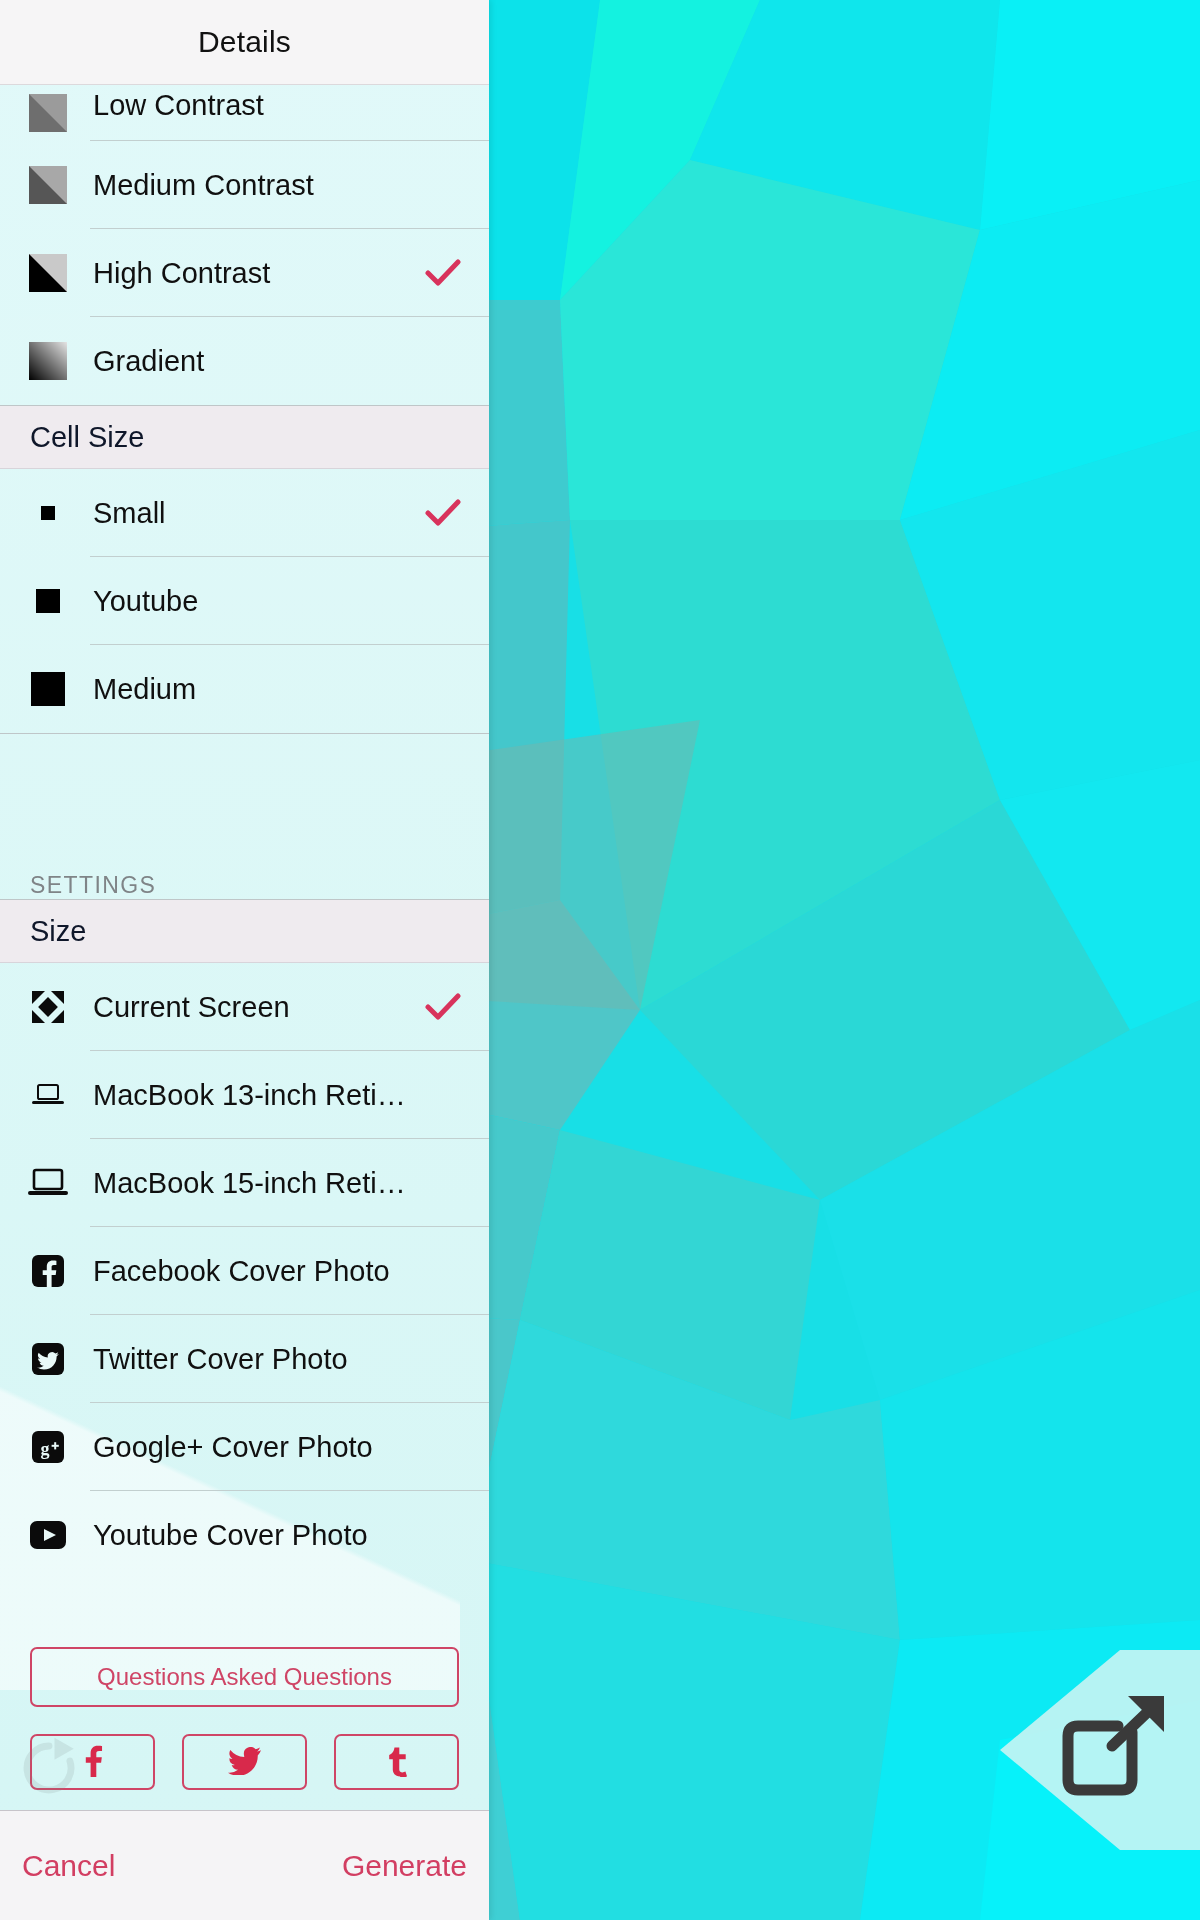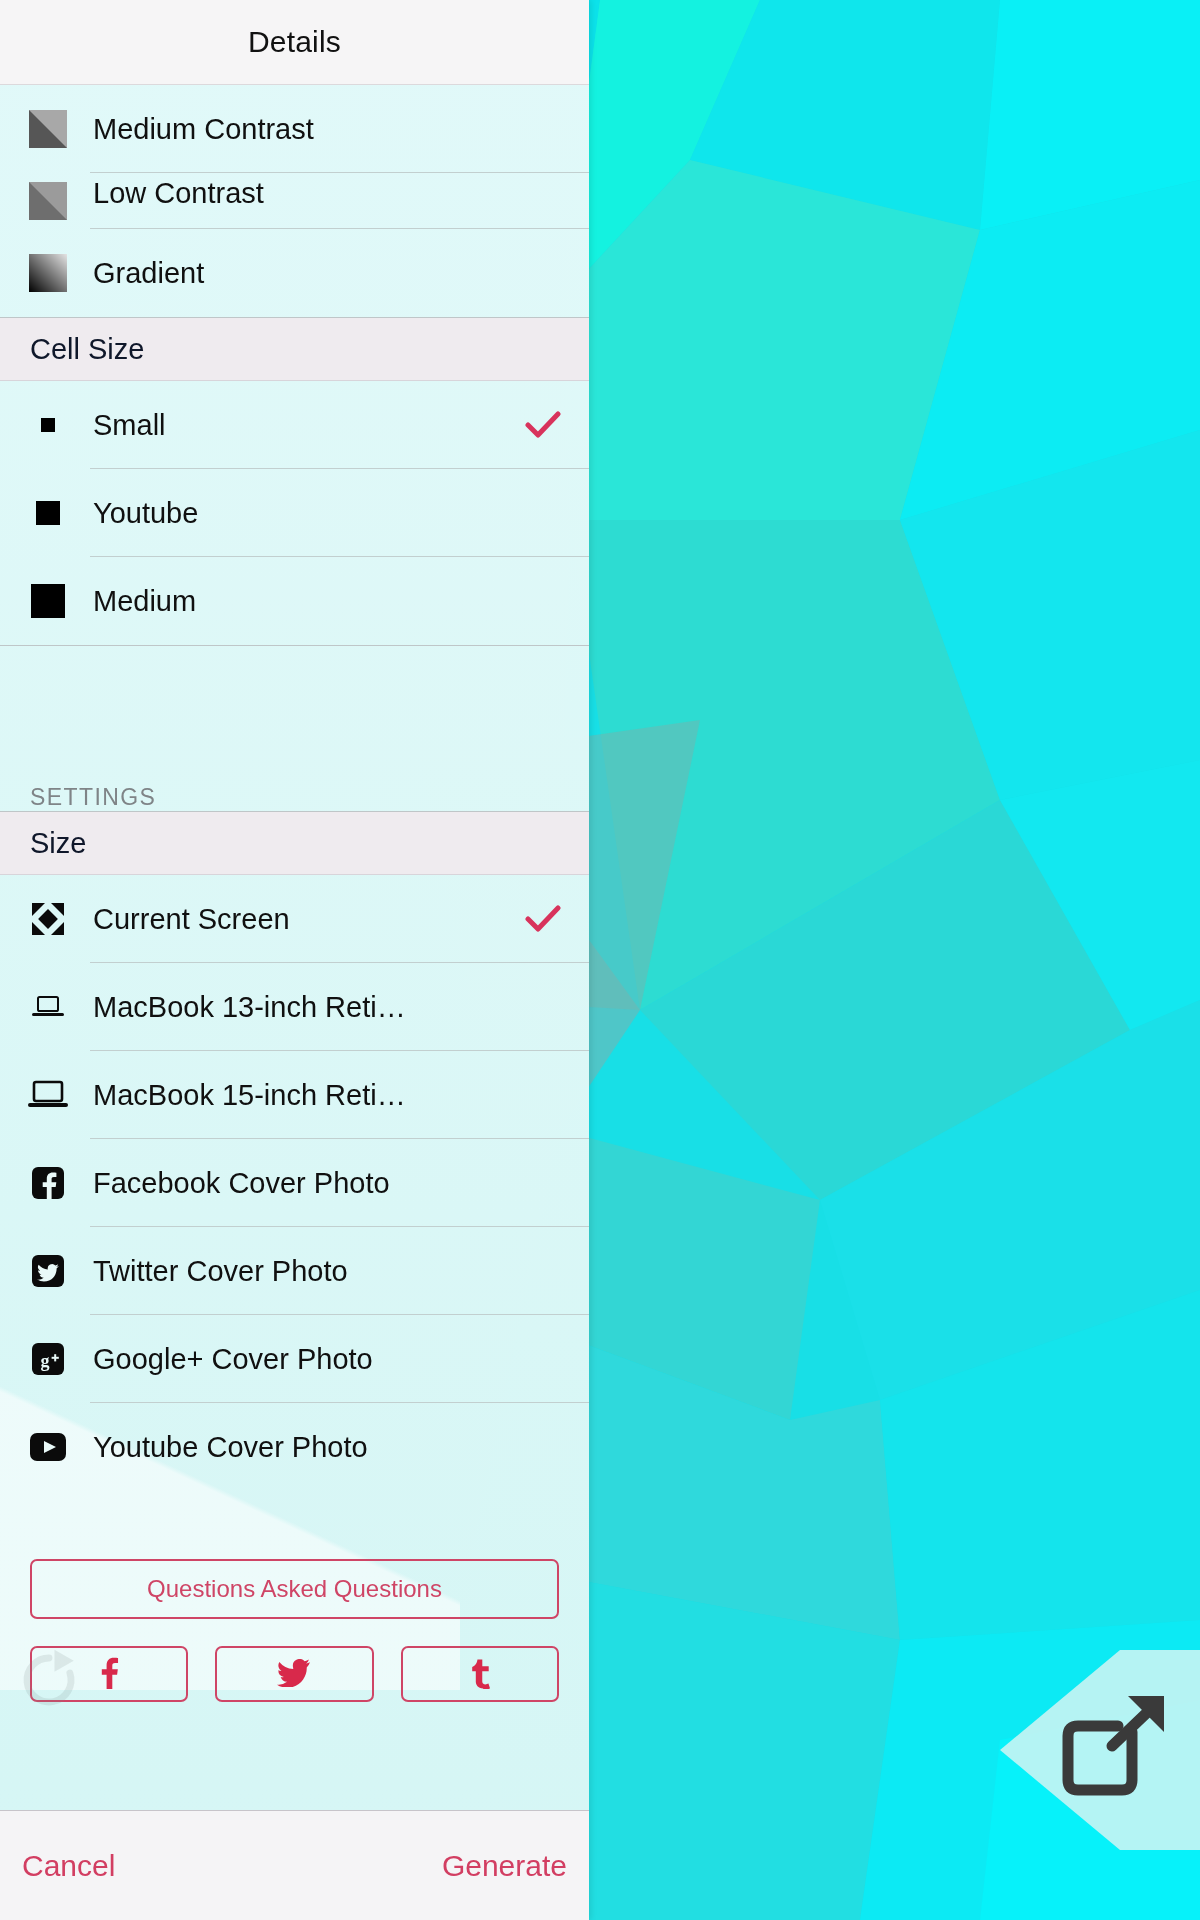--- a/index.html
+++ b/index.html
@@ -25,21 +25,21 @@
     inset: 0;
     width: 1200px;
     height: 1920px;
   }
 
   
   #panel {
     position: absolute;
     left: 0;
     top: 0;
-    width: 589px;
+    width: 489px;
     height: 1920px;
     display: flex;
     flex-direction: column;
     background: rgba(224,248,248,0.93);
     box-shadow: 2px 0 6px rgba(0,0,0,0.10);
     z-index: 5;
   }
 
   
   .panel-header {
@@ -300,44 +300,59 @@
   <div id="panel">
 
     <div class="panel-header">
       <div class="title">Details</div>
     </div>
 
     <div class="panel-body">
 
       <div class="diag-sheen"></div>
 
+      <div class="row" style="height:72px;margin-top:-16px;">
+        <div class="ico">
+          <svg class="sw" viewBox="0 0 38 38" style="margin-top:16px;">
+            <rect width="38" height="38" fill="#9b9b9b"></rect>
+            <polygon points="0,0 0,38 38,38" fill="#6e6e6e"></polygon>
+          </svg>
+        </div>
+        <div class="label">Low Contrast</div>
+        <div class="check"></div>
+        <div class="sep"></div>
+      </div>
+
       <div class="row">
         <div class="ico">
           <svg class="sw" viewBox="0 0 38 38">
             <rect width="38" height="38" fill="#a8a8a8"></rect>
             <polygon points="0,0 0,38 38,38" fill="#565656"></polygon>
           </svg>
         </div>
         <div class="label">Medium Contrast</div>
         <div class="check"></div>
         <div class="sep"></div>
       </div>
 
-      <div class="row" style="height:72px;margin-top:-16px;">
-        <div class="ico">
-          <svg class="sw" viewBox="0 0 38 38" style="margin-top:16px;">
-            <rect width="38" height="38" fill="#9b9b9b"></rect>
-            <polygon points="0,0 0,38 38,38" fill="#6e6e6e"></polygon>
-          </svg>
-        </div>
-        <div class="label">Low Contrast</div>
-        <div class="check"></div>
-        <div class="sep"></div>
-      </div>
-
+      <div class="row">
+        <div class="ico">
+          <svg class="sw" viewBox="0 0 38 38">
+            <rect width="38" height="38" fill="#c9c9c9"></rect>
+            <polygon points="0,0 0,38 38,38" fill="#000000"></polygon>
+          </svg>
+        </div>
+        <div class="label">High Contrast</div>
+        <div class="check">
+          <svg width="36" height="28" viewBox="0 0 36 28">
+            <path d="M3 14 L13 24 L33 3" fill="none" stroke="#d8335c" stroke-width="5" stroke-linecap="round" stroke-linejoin="round"></path>
+          </svg>
+        </div>
+        <div class="sep"></div>
+      </div>
 
       <div class="row nosep">
         <div class="ico">
           <svg class="sw" viewBox="0 0 38 38">
             <defs>
               <linearGradient id="gradSw" x1="0" y1="1" x2="1" y2="0">
                 <stop offset="0%" stop-color="#000000"></stop>
                 <stop offset="100%" stop-color="#e4e4e4"></stop>
               </linearGradient>
             </defs>

